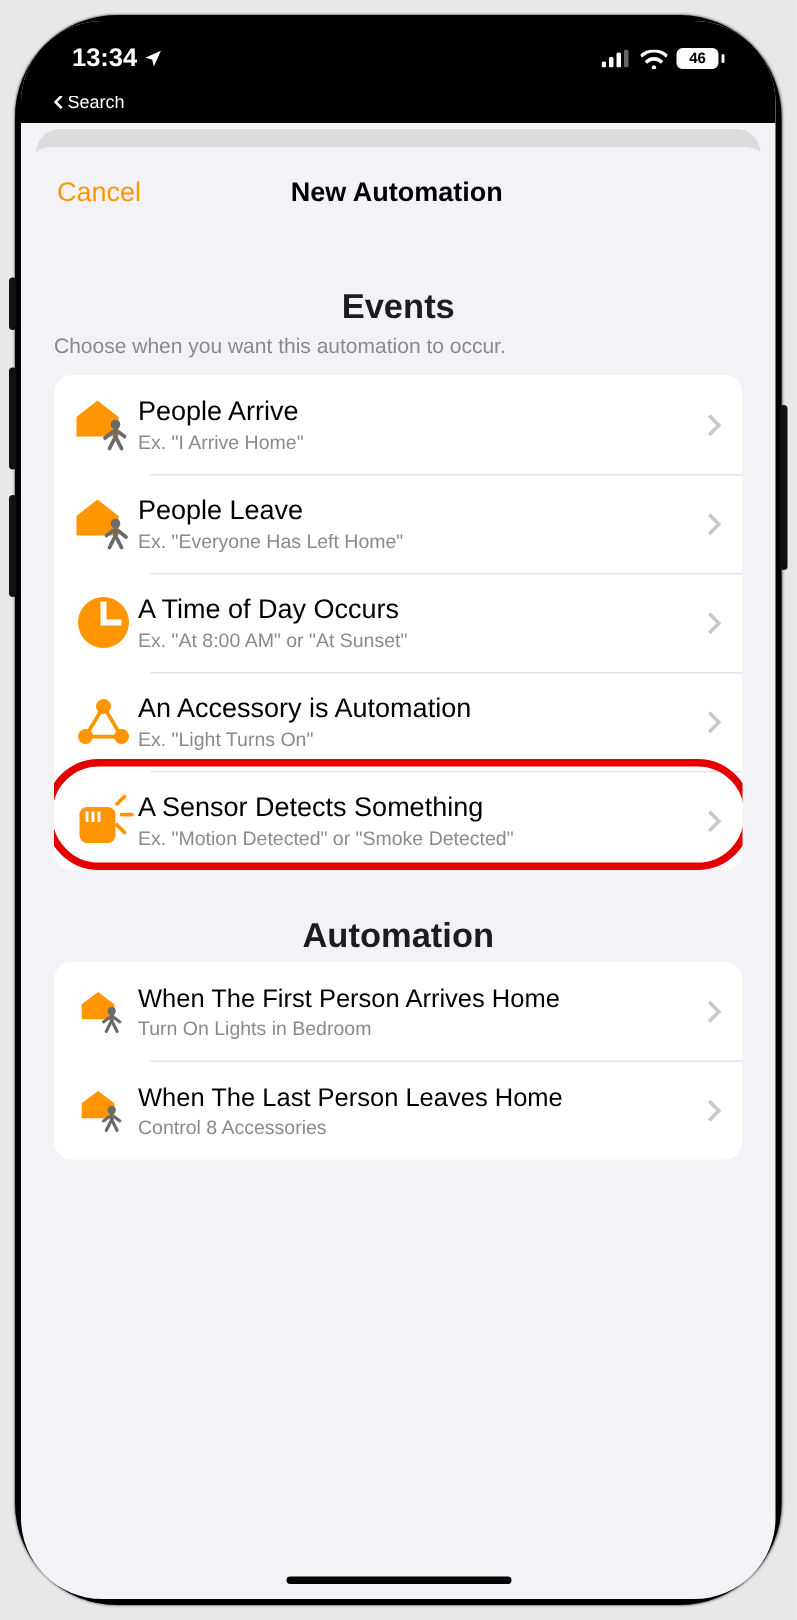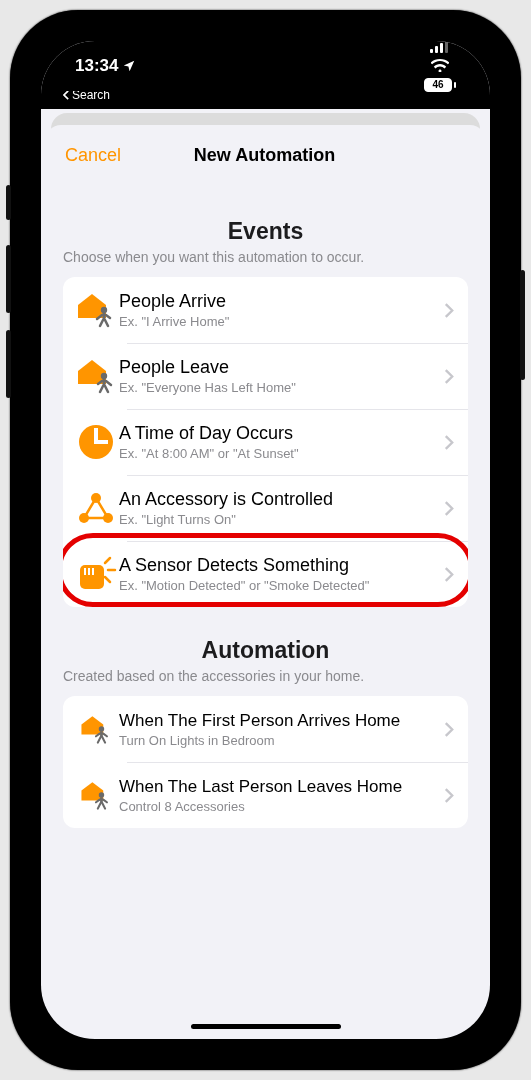--- a/index.html
+++ b/index.html
@@ -9,21 +9,21 @@
     display: flex;
     justify-content: center;
     align-items: flex-start;
   }
   .phone-frame {
     width: 511px;
     height: 1060px;
     margin: 10px;
     background: #000;
     border-radius: 68px;
-    padding: 31px;
+    padding: 4px;
     position: relative;
     box-shadow: 0 0 2px #222;
   }
   .side-btn {
     position: absolute;
     background: #111;
     border-radius: 3px;
   }
   .side-btn.l1 { left:-4px; top:175px; width:5px; height:35px; }
   .side-btn.l2 { left:-4px; top:235px; width:5px; height:68px; }
@@ -58,21 +58,21 @@
     display:flex;
     justify-content:space-between;
     align-items:center;
     padding: 0 34px;
     font-size: 17px;
     font-weight: 600;
     position: relative;
     z-index: 10;
   }
   .status-left { display:flex; align-items:center; gap:4px;}
-  .status-right { display:flex; align-items:center; gap:6px;flex-direction:column;}
+  .status-right { display:flex; align-items:center; gap:6px;}
   .battery {
     display:inline-flex;
     align-items:center;
     gap:2px;
   }
   .battery-body {
     width:28px; height:14px;
     border:1.5px solid #fff;
     border-radius:4px;
     position:relative;
@@ -318,21 +318,21 @@
           <div class="row">
             <span class="icon-wrap">
               <svg width="40" height="40" viewBox="0 0 40 40">
                 <path d="M20 10 L8 30 L32 30 Z" fill="none" stroke="#ff9500" stroke-width="2.5"></path>
                 <circle cx="20" cy="10" r="5" fill="#ff9500"></circle>
                 <circle cx="8" cy="30" r="5" fill="#ff9500"></circle>
                 <circle cx="32" cy="30" r="5" fill="#ff9500"></circle>
               </svg>
             </span>
             <div class="texts">
-              <div class="t1">An Accessory is Controlled</div>
+              <div class="t1">An Accessory is Automation</div>
               <div class="t2">Ex. "Light Turns On"</div>
             </div>
             <svg class="chevron" width="9" height="15" viewBox="0 0 8 14" fill="none" stroke="#c7c7cc" stroke-width="2.2">
                 <path d="M1 1l6 6-6 6"></path>
               </svg>
           </div>
 
           <div class="row">
             <span class="icon-wrap">
               <svg width="42" height="42" viewBox="0 0 42 42">
@@ -349,21 +349,20 @@
             </div>
             <svg class="chevron" width="9" height="15" viewBox="0 0 8 14" fill="none" stroke="#c7c7cc" stroke-width="2.2">
                 <path d="M1 1l6 6-6 6"></path>
               </svg>
           </div>
 
           <div class="highlight" style="left:-6px; right:-6px; top:256px; height:74px;"></div>
         </div>
 
         <div class="section-title" style="margin-top:30px;">Automation</div>
-        <div class="section-sub">Created based on the accessories in your home.</div>
 
         <div class="card">
           <div class="row">
             <span class="icon-wrap">
               <svg width="40" height="40" viewBox="0 0 44 44">
                 <path fill="#ff9500" d="M18 8 L30 17 L30 28 L6 28 L6 17 Z"></path>
                 <circle cx="28" cy="22" r="3" fill="#6a6a6a"></circle>
                 <rect x="26.5" y="24.5" width="3" height="7" fill="#6a6a6a"></rect>
                 <path d="M26 27 l-4 3" stroke="#6a6a6a" stroke-width="2.3" stroke-linecap="round"></path>
                 <path d="M30 27 l4 3" stroke="#6a6a6a" stroke-width="2.3" stroke-linecap="round"></path>

